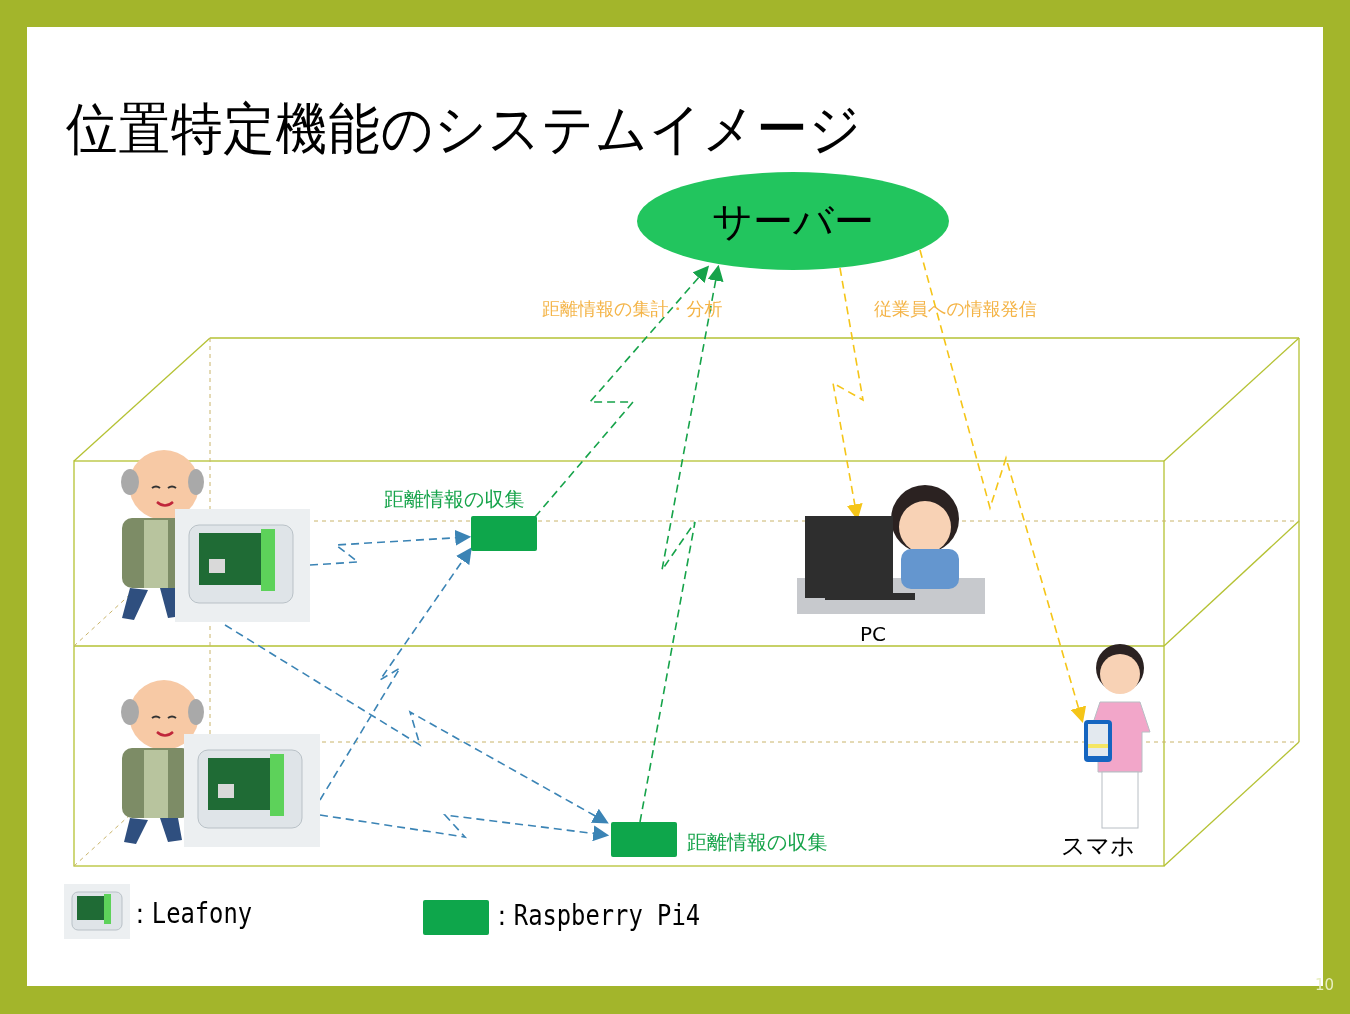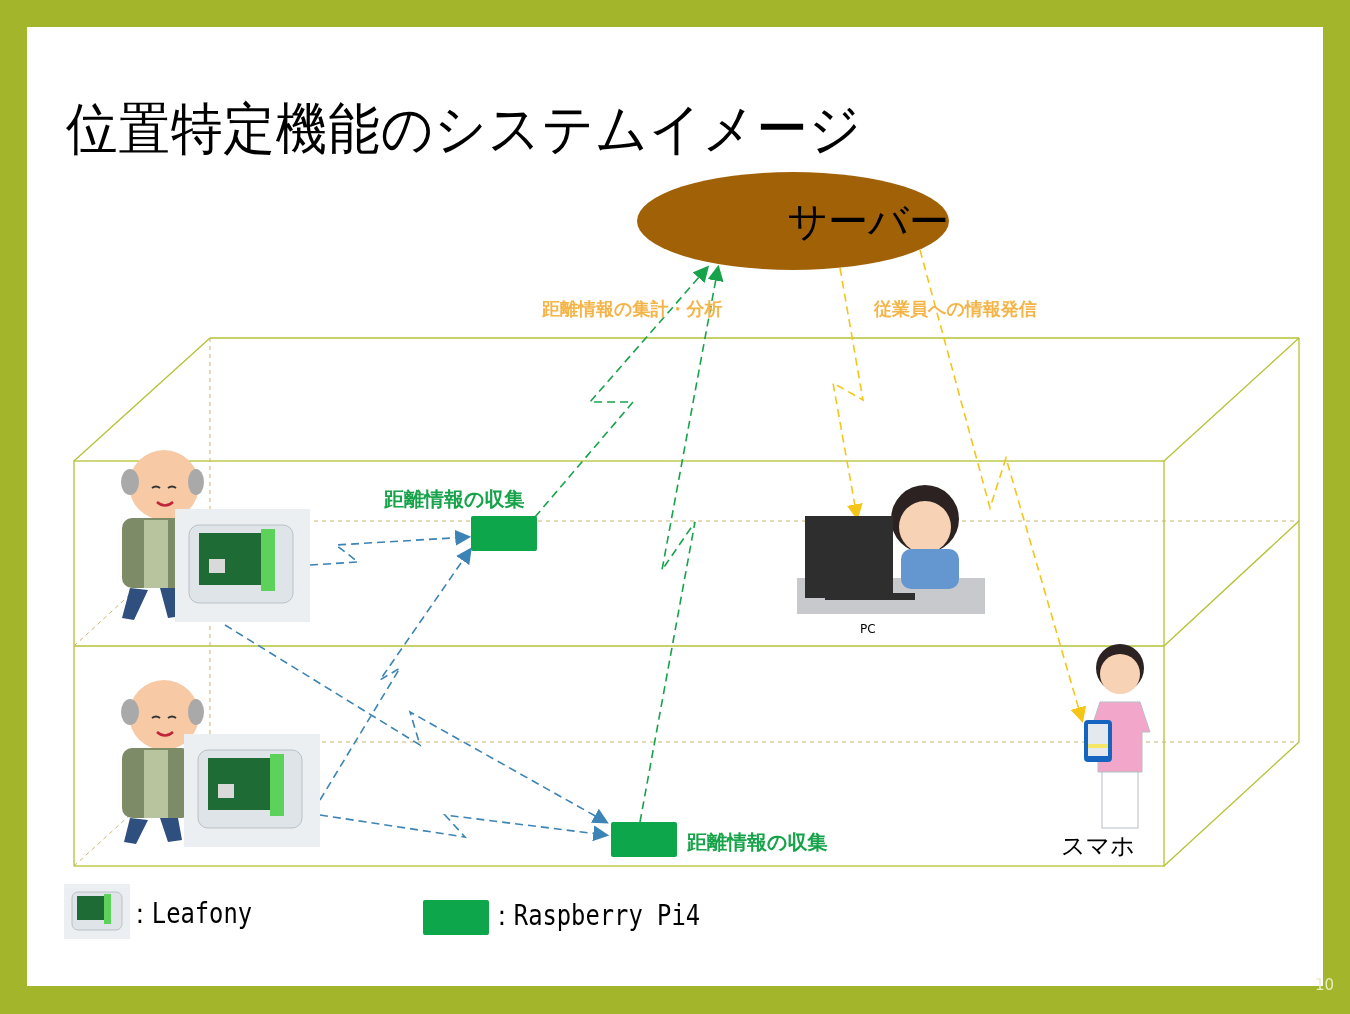--- a/index.html
+++ b/index.html
@@ -1,25 +1,25 @@
 <!DOCTYPE html>
 <html><head>
 <meta charset="utf-8">
 <style>
   html,body{margin:0;padding:0;}
   body{width:1350px;height:1014px;background:#a3b52b;position:relative;overflow:hidden;font-family:"DejaVu Sans",sans-serif;}
   .slide{position:absolute;left:27px;top:27px;width:1296px;height:959px;background:#ffffff;}
   .title{position:absolute;left:66px;top:92px;font-size:56px;color:#000;letter-spacing:1px;font-family:"DejaVu Sans",sans-serif;transform:scaleX(0.92);transform-origin:left top;white-space:nowrap;}
-  .server{position:absolute;left:637px;top:172px;width:312px;height:98px;border-radius:50%;background:#a16207;display:flex;align-items:center;justify-content:flex-end;}
+  .server{position:absolute;left:637px;top:172px;width:312px;height:98px;border-radius:50%;background:#22c55e;display:flex;align-items:center;justify-content:center;}
   .server span{font-size:40px;color:#000;}
-  .lbl{position:absolute;font-weight:bold;white-space:nowrap;text-align:right;}
+  .lbl{position:absolute;font-weight:normal;white-space:nowrap;text-align:right;}
   .lbl-orange{color:#f4b447;font-size:18px;}
   .lbl-green{color:#16a34a;font-size:20px;}
   .rpi{position:absolute;background:#0ea64b;border-radius:2px;}
-  .caption{position:absolute;color:#000;font-size:12px;white-space:nowrap;}
+  .caption{position:absolute;color:#000;font-size:20px;white-space:nowrap;}
   .legend-text{position:absolute;font-size:28px;color:#000;font-family:"DejaVu Sans Mono",monospace;white-space:nowrap;transform:scaleX(0.85);transform-origin:left top;}
   .pagenum{position:absolute;right:16px;bottom:20px;color:#e8eec0;font-size:15px;}
   svg.diagram{position:absolute;left:0;top:0;}
 </style>
 </head>
 <body>
 
 <div class="slide"></div>
 
 <div class="title">位置特定機能のシステムイメージ</div>

